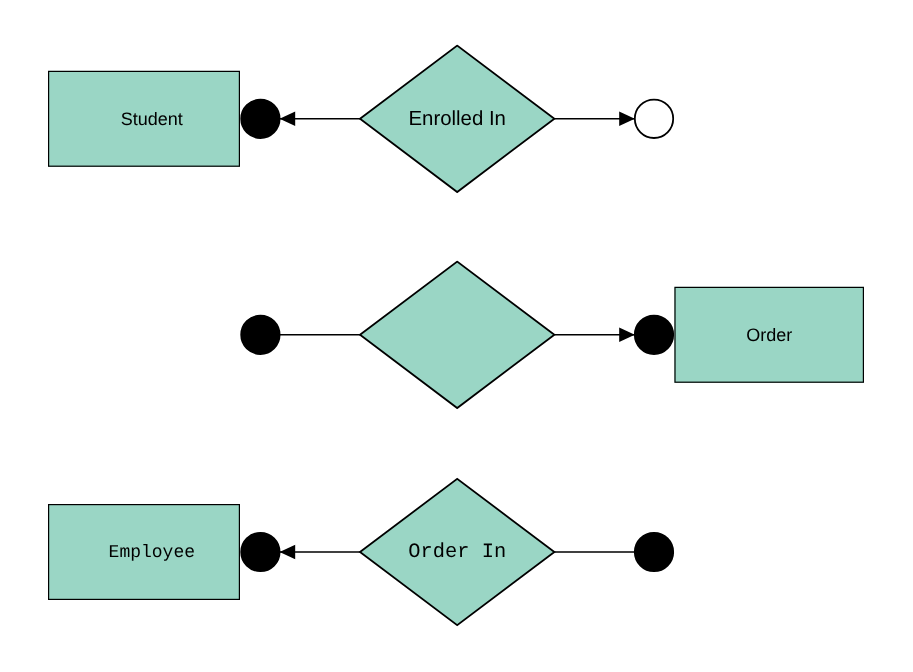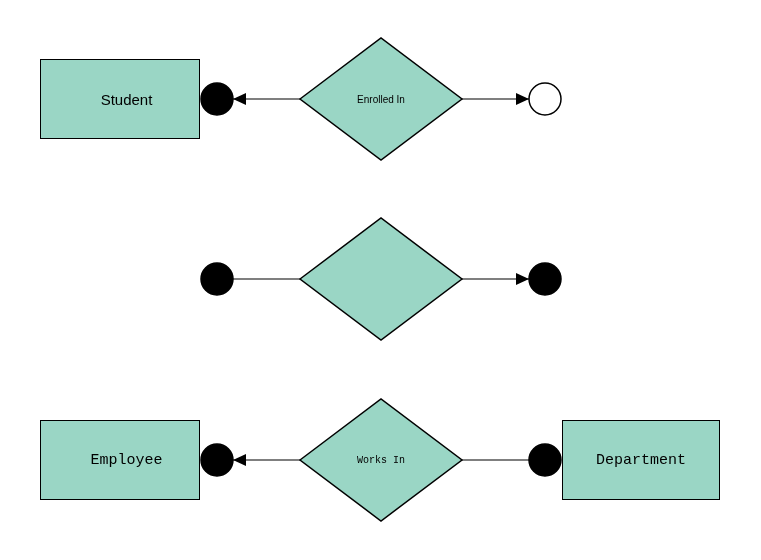--- a/index.html
+++ b/index.html
@@ -48,21 +48,21 @@
   .arrow { fill: var(--stroke, #000000); }
   .diamond-label {
     position: absolute;
     left: 300px;
     top: 0;
     width: 162px;
     height: 124px;
     display: flex;
     align-items: center;
     justify-content: center;
-    font-size: 10px;
+    font-size: 17px;
     pointer-events: none;
   }
 </style>
 </head>
 <body>
 
 <div class="canvas">
 
   <div class="row r0">
     <div class="entity left">
@@ -83,34 +83,34 @@
   <div class="row r1">
     <svg class="connector-svg" viewBox="0 0 362 124">
       <line class="line" x1="33" y1="62" x2="100" y2="62"></line>
       <line class="line" x1="262" y1="62" x2="329" y2="62"></line>
       <polygon class="diamond-shape" points="100,62 181,1 262,62 181,123"></polygon>
       <polygon class="arrow" points="33,62 46,56 46,68" style="display: none;"></polygon>
       <polygon class="arrow" points="329,62 316,56 316,68"></polygon>
       <circle class="marker" cx="17" cy="62" r="16" fill="#000000"></circle>
       <circle class="marker" cx="345" cy="62" r="16" fill="#000000"></circle>
     </svg>
+    <div class="entity right">
+      <span>Order</span>
+    </div>
   </div>
 
   <div class="row r2">
     <div class="entity left">
       <span>Employee</span>
     </div>
     <svg class="connector-svg" viewBox="0 0 362 124">
       <line class="line" x1="33" y1="62" x2="100" y2="62"></line>
       <line class="line" x1="262" y1="62" x2="329" y2="62"></line>
       <polygon class="diamond-shape" points="100,62 181,1 262,62 181,123"></polygon>
       <polygon class="arrow" points="33,62 46,56 46,68"></polygon>
       <polygon class="arrow" points="329,62 316,56 316,68" style="display: none;"></polygon>
       <circle class="marker" cx="17" cy="62" r="16" fill="#000000"></circle>
       <circle class="marker" cx="345" cy="62" r="16" fill="#000000"></circle>
     </svg>
-    <div class="diamond-label">Works In</div>
-    <div class="entity right">
-      <span>Department</span>
-    </div>
+    <div class="diamond-label">Order In</div>
   </div>
 
 </div>
 
 </body></html>

